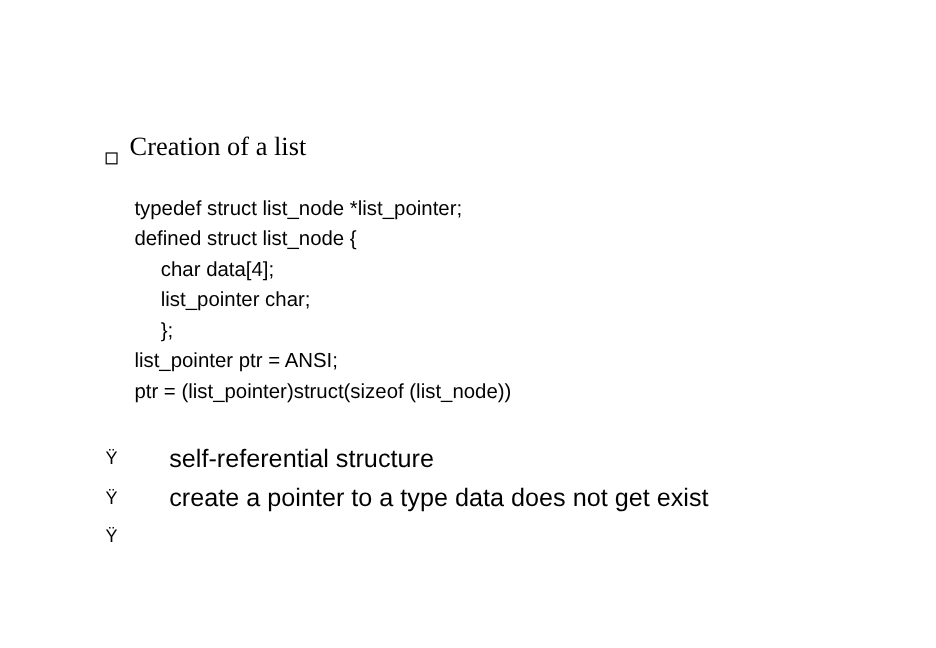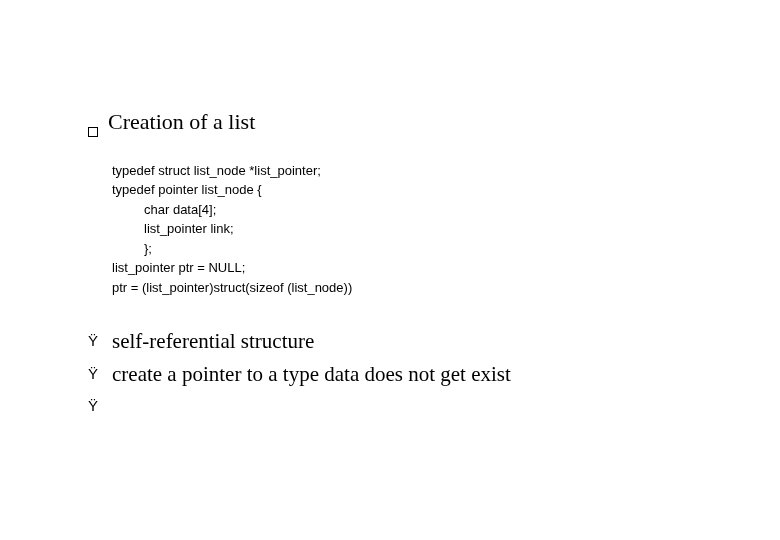--- a/index.html
+++ b/index.html
@@ -30,65 +30,66 @@
     margin-right: 10px;
     flex-shrink: 0;
   }
   .heading-text {
     font-size: 22px;
     line-height: 1.3;
   }
   .code-block {
     margin-left: 24px;
     font-family: Arial, Helvetica, sans-serif;
-    font-size: 13px;
+    font-size: 17px;
     line-height: 1.5;
     margin-bottom: 28px;
   }
   .code-indent {
-    margin-left: 32px;
+    margin-left: 22px;
   }
   .notes {
     margin-left: 0;
     font-size: 21px;
     line-height: 1.55;
   }
   .note-row {
     display: flex;
     align-items: flex-start;
   }
   .note-bullet {
     font-family: Arial, Helvetica, sans-serif;
     font-size: 15px;
     margin-right: 10px;
     margin-top: 4px;
     width: 14px;
     flex-shrink: 0;
   }
   .note-text {
-    font-family: Liberation Serif, serif;
+    font-family: Liberation Sans, sans-serif;
+    margin-left: 29px;
   }
 </style>
 </head>
 <body>
 
 <div class="content">
 
   <div class="heading-row">
     <div class="square-bullet"></div>
     <div class="heading-text">Creation of a list</div>
   </div>
 
   <div class="code-block">
     <div>typedef struct list_node *list_pointer;</div>
-    <div>typedef pointer list_node {</div>
+    <div>defined struct list_node {</div>
     <div class="code-indent">char data[4];</div>
-    <div class="code-indent">list_pointer link;</div>
+    <div class="code-indent">list_pointer char;</div>
     <div class="code-indent">};</div>
-    <div>list_pointer ptr = NULL;</div>
+    <div>list_pointer ptr = ANSI;</div>
     <div>ptr = (list_pointer)struct(sizeof (list_node))</div>
   </div>
 
   <div class="notes">
     <div class="note-row">
       <span class="note-bullet">Ÿ</span>
       <span class="note-text">self-referential structure</span>
     </div>
     <div class="note-row">
       <span class="note-bullet">Ÿ</span>

